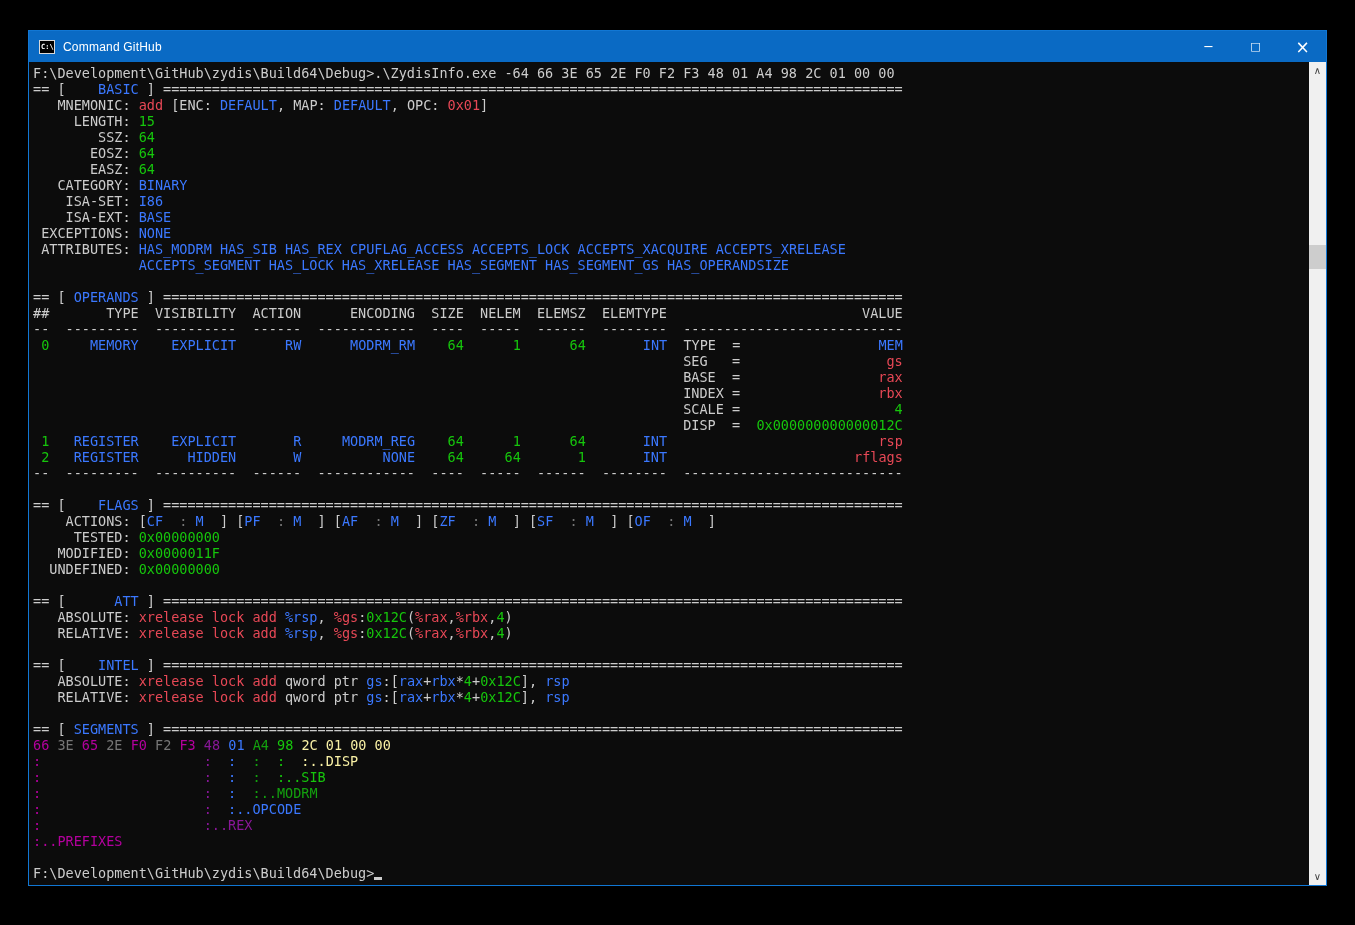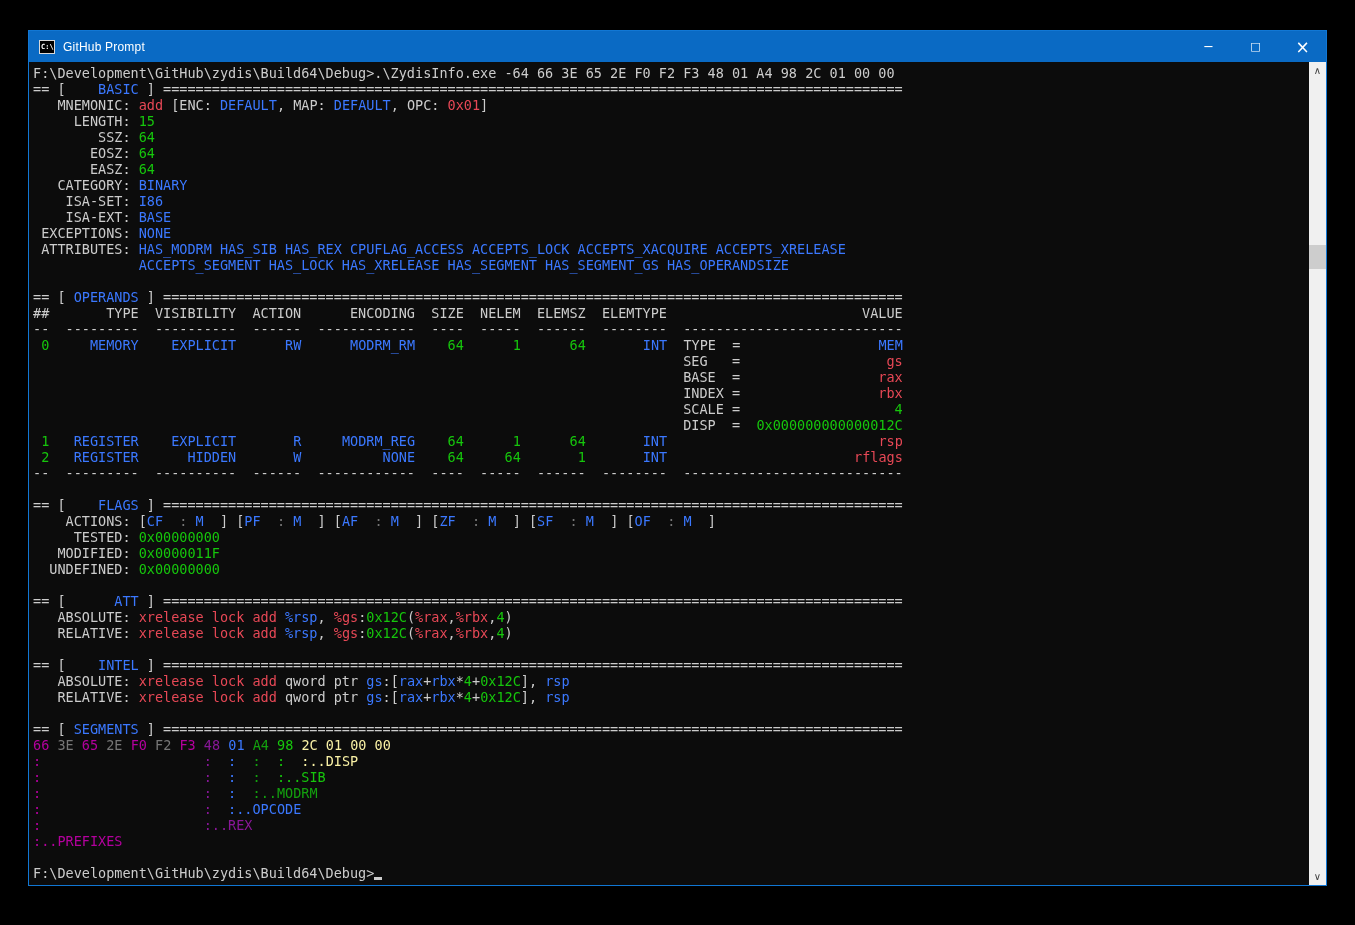--- a/index.html
+++ b/index.html
@@ -28,21 +28,21 @@
             font-size:10px; font-family:"DejaVu Sans", sans-serif; }
   .sb-up { top:0; } .sb-down { bottom:0; }
   .sb-thumb { position:absolute; left:0; width:17px; top:183px; height:24px; background:#CDCDCD; }
 </style>
 </head>
 <body>
 
 <div class="window">
   <div class="titlebar">
     <div class="cmd-icon">C:\</div>
-    <div class="title-text">GitHub Prompt</div>
+    <div class="title-text">Command GitHub</div>
     <div class="controls">
       <div class="ctl-btn ctl-min">
         <span>─</span>
       </div>
       <div class="ctl-btn ctl-max">
         <span>□</span>
       </div>
       <div class="ctl-btn ctl-close">
         <span>×</span>
       </div>

